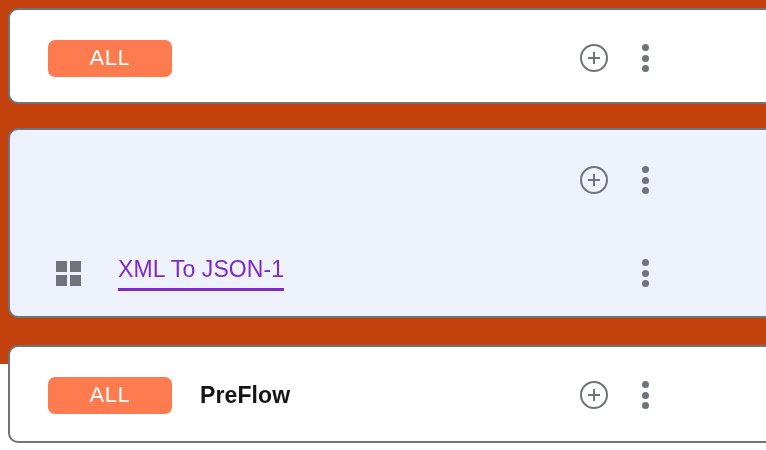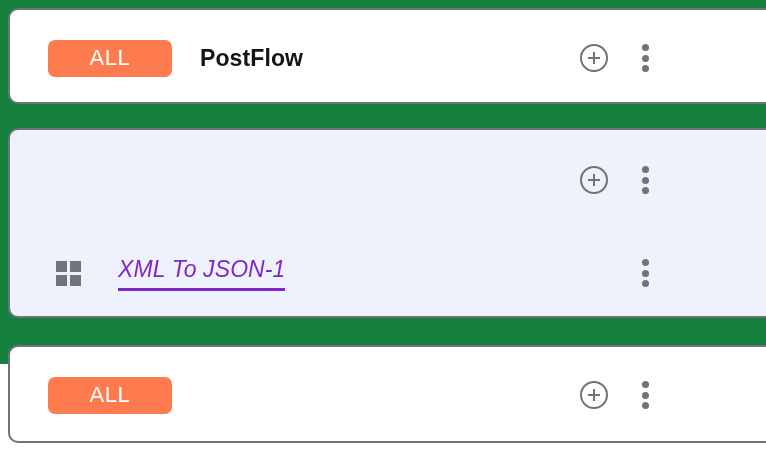--- a/index.html
+++ b/index.html
@@ -12,21 +12,21 @@
     height: 450px;
     overflow: hidden;
     font-family: "Liberation Sans", sans-serif;
     -webkit-font-smoothing: antialiased;
   }
 
   #flow-panel {
     position: relative;
     width: 766px;
     height: 364px;
-    background: #15803d;
+    background: #c2410c;
   }
 
   
   .flow-card {
     position: absolute;
     left: 8px;
     width: 790px;              
     box-sizing: border-box;
     border: 2px solid #70737a;
     border-radius: 10px;
@@ -166,34 +166,32 @@
   .policy-link {
     margin-left: 37px;
     font-size: 23px;
     color: #8128c8;
     text-decoration: none;
     border-bottom: 3px solid #8128c8;
     padding-bottom: 5px;
     white-space: nowrap;
     cursor: pointer;
     letter-spacing: 0.1px;
-    font-style: italic;
   }
 
   .policy-row .row-actions { right: 142px; gap: 0; }
 </style>
 </head>
 <body>
 
 <div id="flow-panel">
 
   <div class="flow-card" id="card-postflow">
     <div class="flow-row">
       <div class="verb-badge all">ALL</div>
-      <div class="flow-title">PostFlow</div>
       <div class="row-actions">
         <button class="icon-btn">
           <span class="plus-circle"></span>
         </button>
         <button class="icon-btn">
           <span class="kebab">
             <span></span>
               <span></span>
               <span></span>
           </span>
@@ -234,20 +232,21 @@
               <span></span>
           </span>
         </button>
       </div>
     </div>
   </div>
 
   <div class="flow-card" id="card-preflow">
     <div class="flow-row">
       <div class="verb-badge all">ALL</div>
+      <div class="flow-title">PreFlow</div>
       <div class="row-actions">
         <button class="icon-btn">
           <span class="plus-circle"></span>
         </button>
         <button class="icon-btn">
           <span class="kebab">
             <span></span>
               <span></span>
               <span></span>
           </span>

